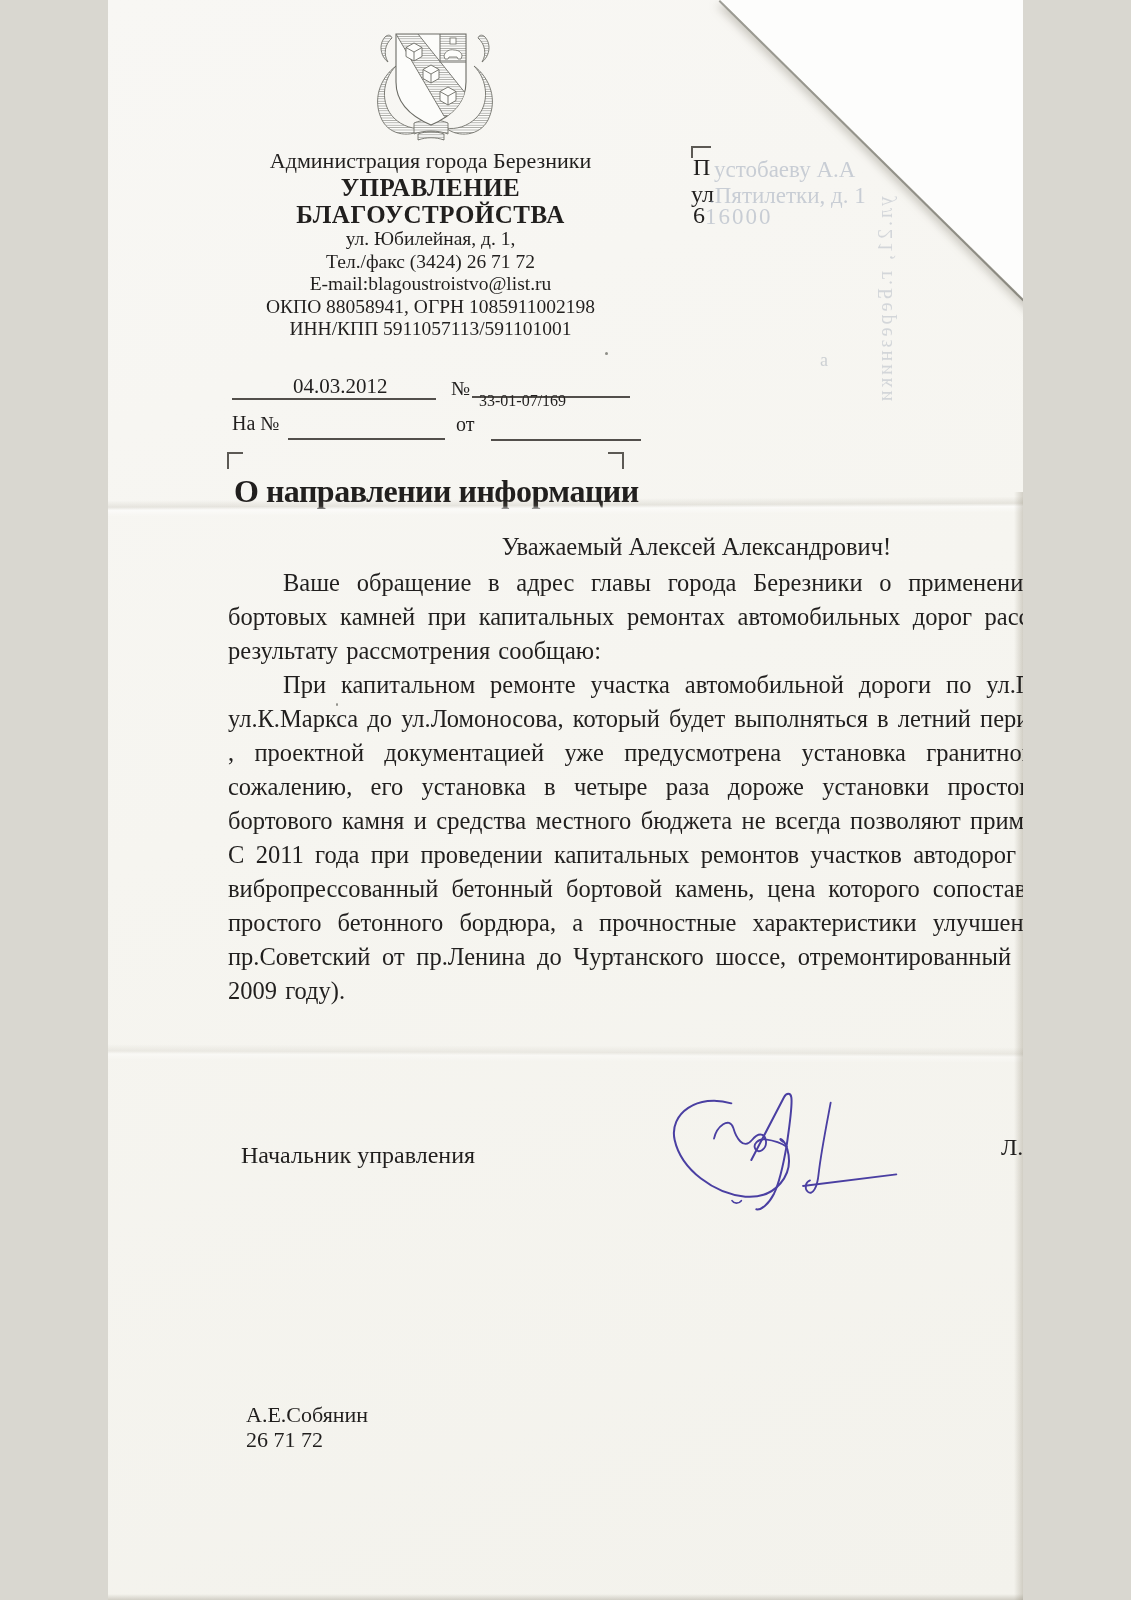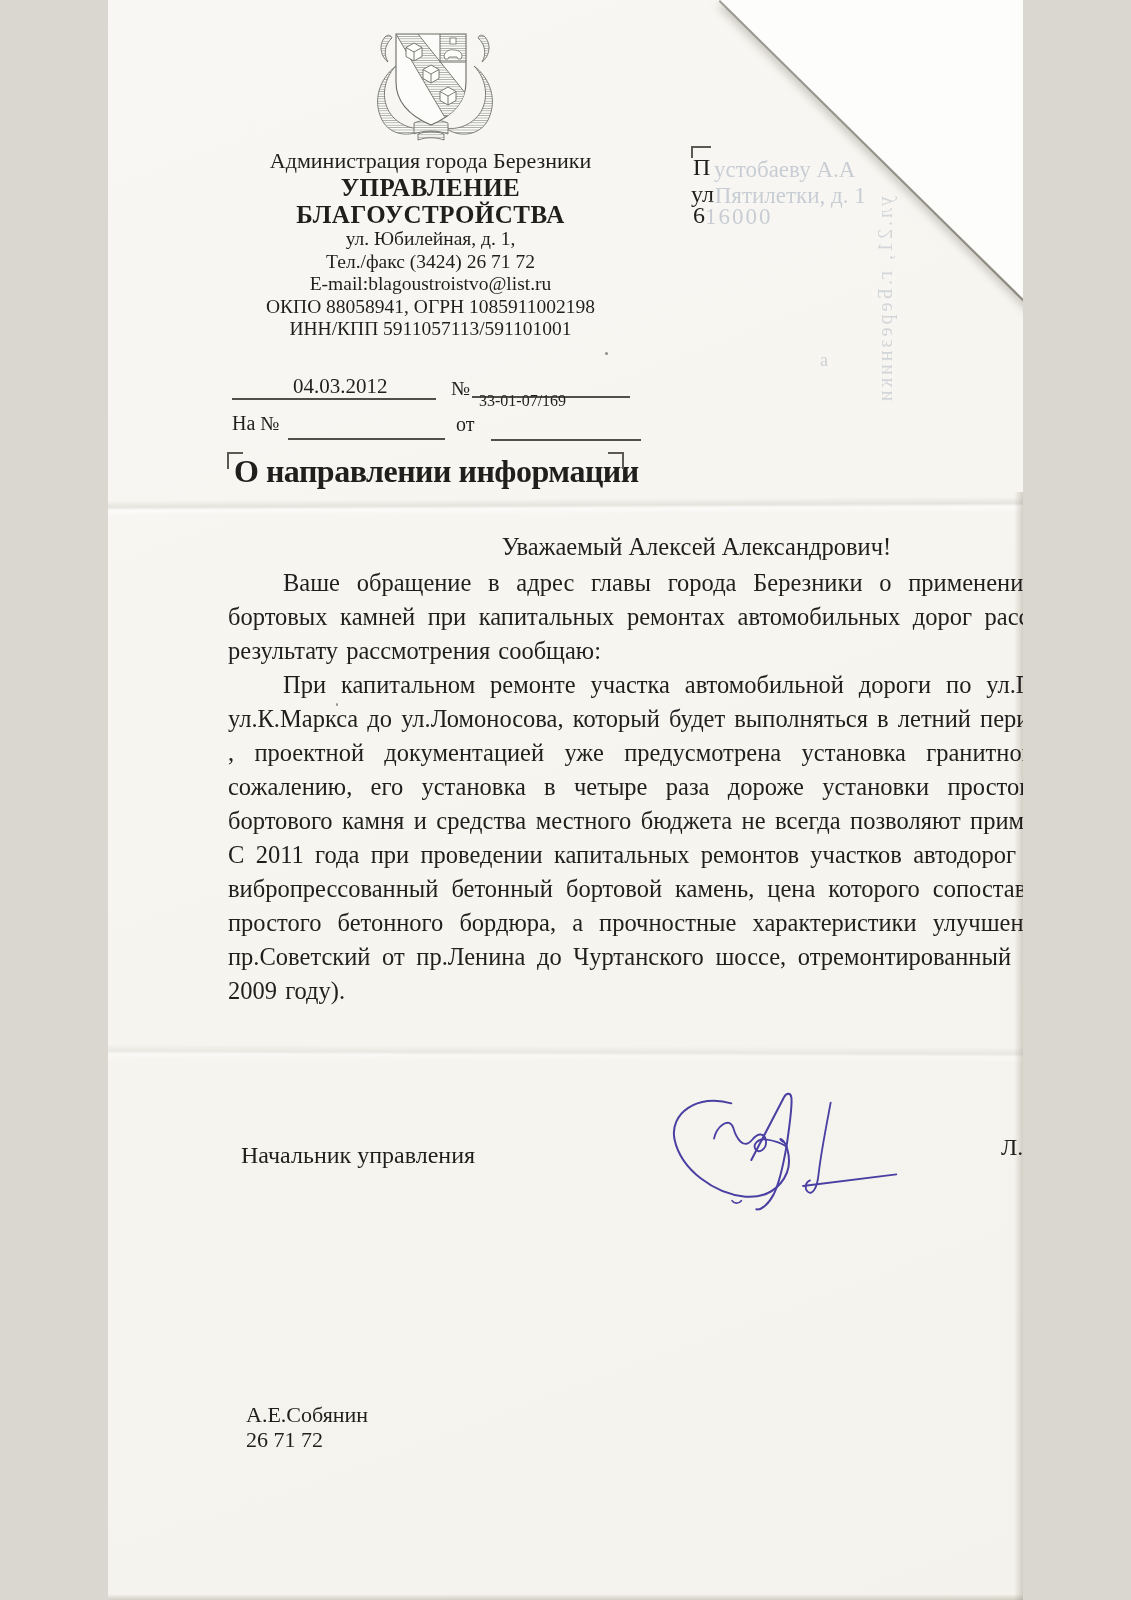--- a/index.html
+++ b/index.html
@@ -18,21 +18,21 @@
   .t-nosign{left:343px;top:377px;font-size:20px;}
   .t-number{left:371px;top:360px;font-size:16px;margin-top:32px;}
   .rule{height:2px;background:rgba(45,42,38,.82);}
   .u1{left:124px;top:398px;width:204px;}
   .u2{left:364px;top:396px;width:158px;}
   .t-na{left:124px;top:412px;font-size:20px;}
   .t-ot{left:348px;top:413px;font-size:20px;}
   .u3{left:180px;top:438px;width:157px;}
   .u4{left:383px;top:439px;width:150px;}
   
-  .subject{left:126px;top:453px;font-size:32px;font-weight:bold;letter-spacing:-.5px;}
+  .subject{left:126px;top:473px;font-size:32px;font-weight:bold;letter-spacing:-.5px;}
   .cmark{width:14px;height:15px;border:0 solid #5c5954;}
   .cm-left{left:119px;top:452px;border-left-width:2px;border-top-width:2px;}
   .cm-right{left:500px;top:452px;border-right-width:2px;border-top-width:2px;}
   .cm-rcp{left:583px;top:146px;width:18px;height:10px;border-left-width:2px;border-top-width:2px;}
   
   .rcp{font-size:24px;line-height:1;}
   .r1{left:585px;top:155px;}
   .r2{left:583px;top:182px;}
   .r3{left:585px;top:203px;}
   .ghost{color:#9aa5b8;opacity:.5;font-size:23px;line-height:1;}

